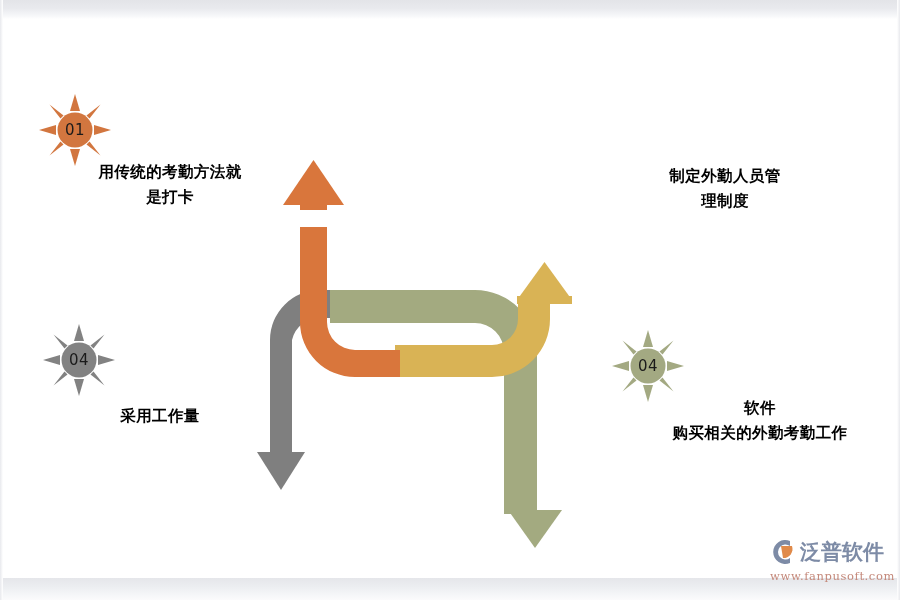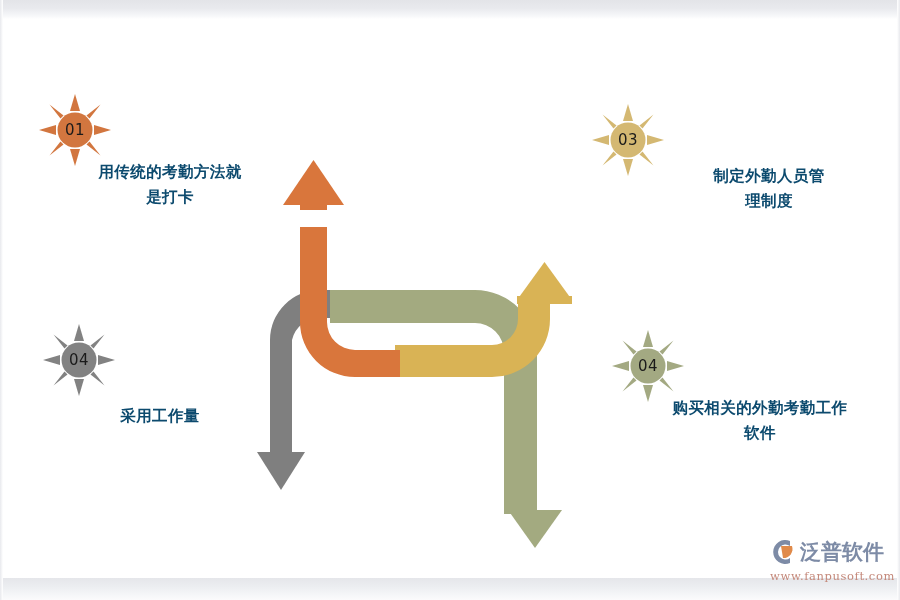--- a/index.html
+++ b/index.html
@@ -68,21 +68,21 @@
     letter-spacing: 0.5px;
     font-family: "DejaVu Sans", "Liberation Sans", sans-serif;
   }
 
   
   .caption {
     position: absolute;
     font-family: "DejaVu Sans", "Liberation Sans", sans-serif;
     font-size: 15.5px;
     font-weight: bold;
-    color: #0c4a6e;
+    color: #000000;
     line-height: 1.62;
     text-align: center;
     letter-spacing: 0.4px;
   }
 
   
   #arrows {
     position: absolute;
     left: 0; top: 0;
     width: 900px; height: 600px;
@@ -197,37 +197,21 @@
         <polygon points="61.5,61.5 47.5,50.5 50.5,47.5"></polygon>
         <circle cx="36" cy="36" r="17.5"></circle>
       </g>
     </svg>
     <div class="num">04</div>
   </div>
   <div class="caption" style="left:55px; top:404px; width:210px;">
     <div>采用工作量</div>
   </div>
 
-  <div class="burst" style="left:592px; top:104px;">
-    <svg viewBox="0 0 72 72">
-      <g fill="#d4b872">
-        <polygon points="36,0 41,17 31,17"></polygon>
-        <polygon points="36,72 41,55 31,55"></polygon>
-        <polygon points="0,36 17,31 17,41"></polygon>
-        <polygon points="72,36 55,31 55,41"></polygon>
-        <polygon points="10.5,10.5 24.5,21.5 21.5,24.5"></polygon>
-        <polygon points="61.5,10.5 47.5,21.5 50.5,24.5"></polygon>
-        <polygon points="10.5,61.5 24.5,50.5 21.5,47.5"></polygon>
-        <polygon points="61.5,61.5 47.5,50.5 50.5,47.5"></polygon>
-        <circle cx="36" cy="36" r="17.5"></circle>
-      </g>
-    </svg>
-    <div class="num">03</div>
-  </div>
-  <div class="caption" style="left:664px; top:164px; width:210px;">
+  <div class="caption" style="left:620px; top:164px; width:210px;">
     <div>制定外勤人员管</div>
     <div>理制度</div>
   </div>
 
   <div class="burst" style="left:612px; top:330px;">
     <svg viewBox="0 0 72 72">
       <g fill="#a3a982">
         <polygon points="36,0 41,17 31,17"></polygon>
         <polygon points="36,72 41,55 31,55"></polygon>
         <polygon points="0,36 17,31 17,41"></polygon>
@@ -235,22 +219,22 @@
         <polygon points="10.5,10.5 24.5,21.5 21.5,24.5"></polygon>
         <polygon points="61.5,10.5 47.5,21.5 50.5,24.5"></polygon>
         <polygon points="10.5,61.5 24.5,50.5 21.5,47.5"></polygon>
         <polygon points="61.5,61.5 47.5,50.5 50.5,47.5"></polygon>
         <circle cx="36" cy="36" r="17.5"></circle>
       </g>
     </svg>
     <div class="num">04</div>
   </div>
   <div class="caption" style="left:635px; top:396px; width:250px;">
+    <div>软件</div>
     <div>购买相关的外勤考勤工作</div>
-    <div>软件</div>
   </div>
 
   <div id="logo">
     <div class="logo-row">
       <svg class="logo-mark" viewBox="0 0 30 30">
         <path d="M22 4 A 12 12 0 1 0 22 26 L 22 21 A 7.5 7.5 0 1 1 22 9 Z" fill="#7d8ba6"></path>
         <path d="M13 9 L 24 9 A 9 9 0 0 1 15 21 Z" fill="#e08a4a"></path>
       </svg>
       <div class="logo-word">泛普软件</div>
     </div>

